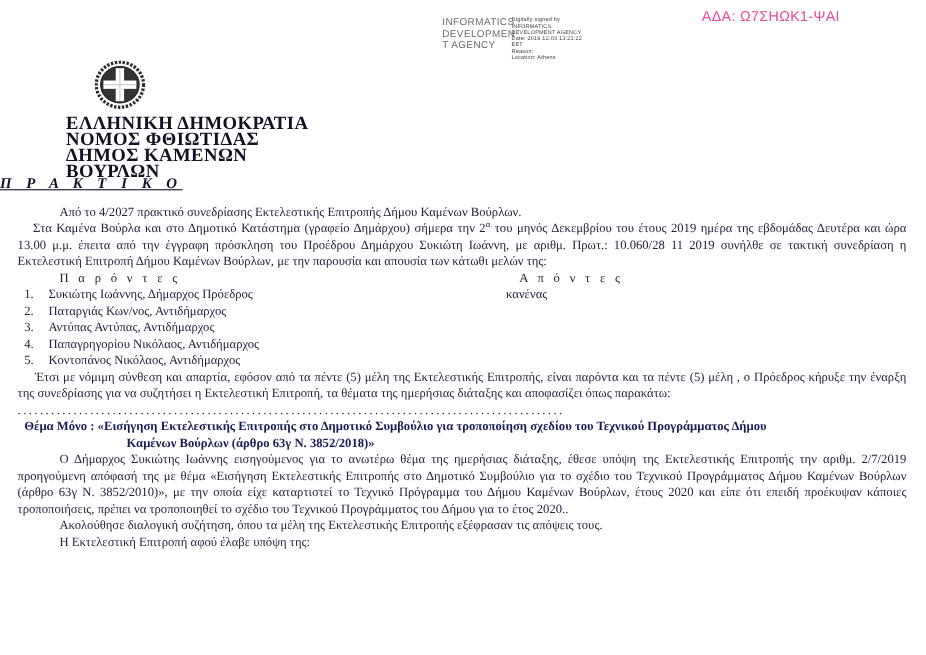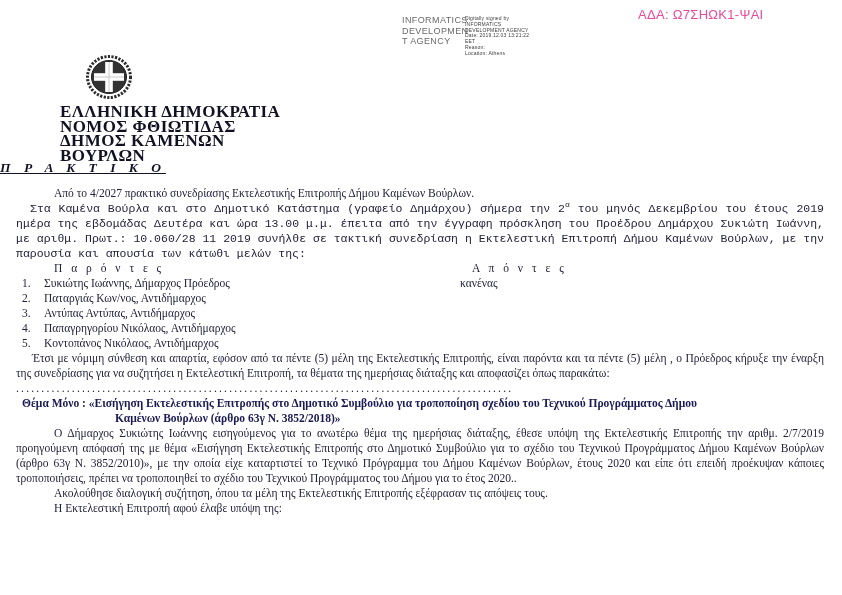--- a/index.html
+++ b/index.html
@@ -26,21 +26,21 @@
   .doc-title-wrap{position:absolute;top:158px;left:0;width:842px;text-align:left;}
   .doc-title{
     font-size:13.5px;font-weight:bold;font-style:italic;text-decoration:underline;
     letter-spacing:5px;color:#121226;
   }
   .body-text{
     position:absolute;left:16px;top:186px;width:808px;
     font-size:11.5px;line-height:15px;text-align:justify;
   }
   .p-intro{text-indent:38px;margin:0;}
-  .p-session{margin:0;font-family:Liberation Mono, monospace;}
+  .p-session{margin:0;}
   .p-session .lead-indent{display:inline-block;width:14px;}
   sup{font-size:8px;line-height:0;}
   .attendees{position:relative;margin:0;}
   .attendees-header{position:relative;}
   .present-header{margin-left:38px;letter-spacing:3px;}
   .absent-header{position:absolute;left:414px;letter-spacing:3px;margin-left:42px;}
   .member-row{position:relative;}
   .member-num{display:inline-block;width:22px;margin-left:6px;}
   .absent-value{position:absolute;left:444px;top:0;}
   .p-quorum{margin:0;text-indent:16px;}

